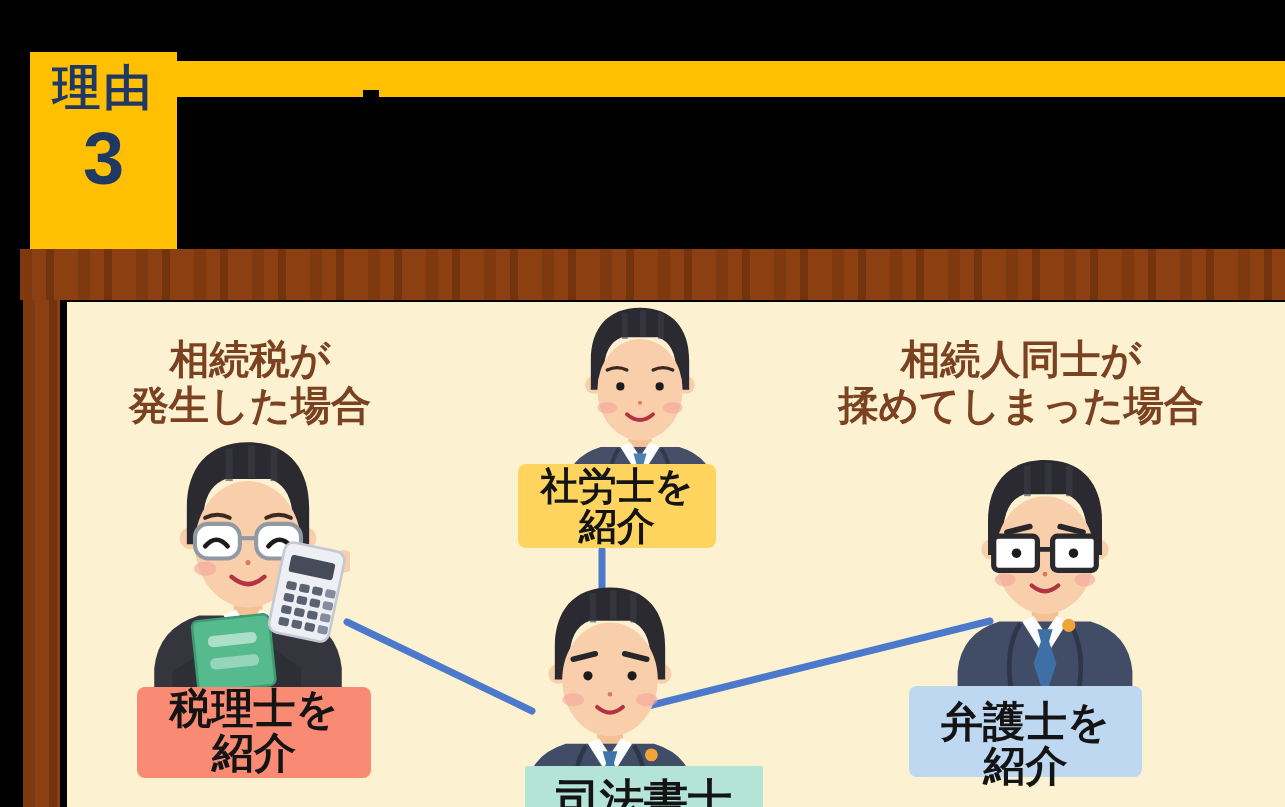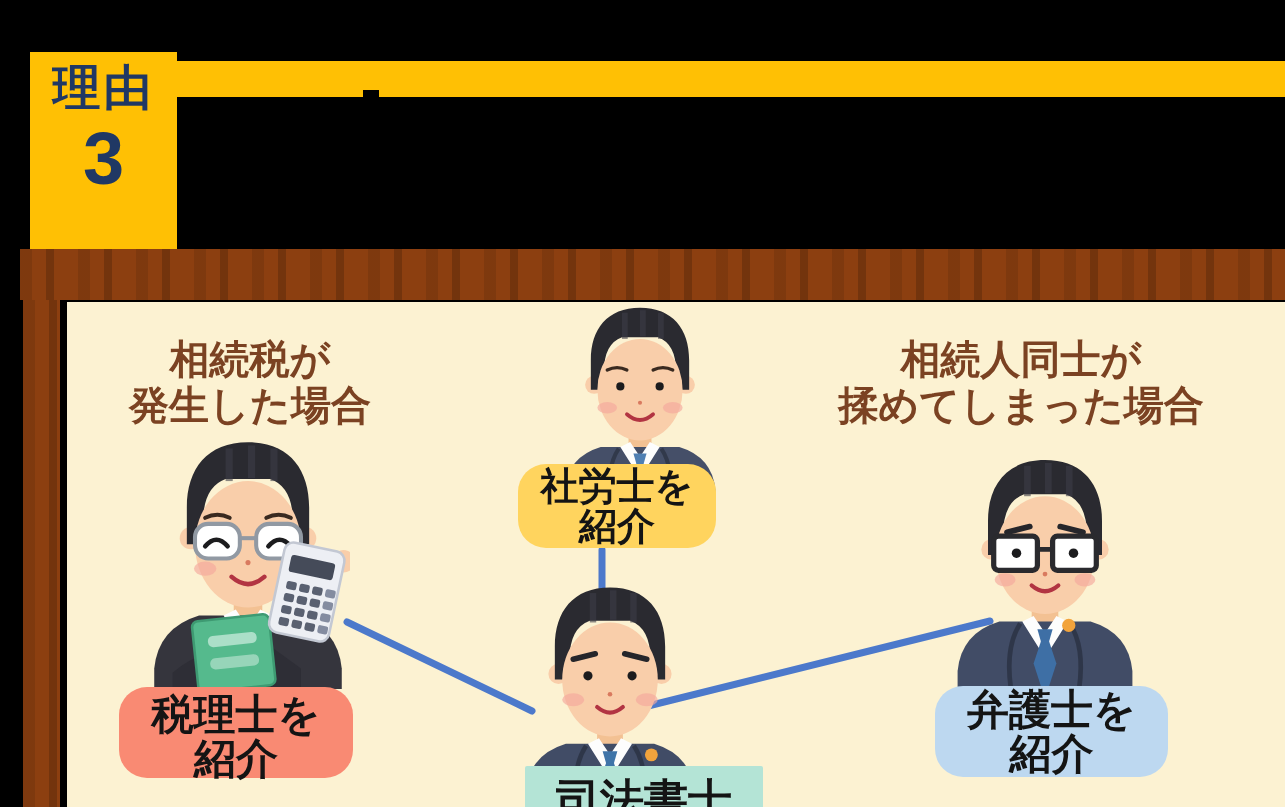--- a/index.html
+++ b/index.html
@@ -23,24 +23,24 @@
       rgba(0,0,0,0.18) 26px 34px, rgba(0,0,0,0) 34px 58px);}
   .band-brown{left:20px;top:205px;width:1265px;height:51px;}
   .col-brown{left:23px;top:256px;width:37px;height:551px;}
   
   .panel{left:67px;top:258px;width:1218px;height:549px;background:#FCF2D2;}
   
   .caption{font-weight:bold;color:#7B4222;text-align:center;font-size:40px;line-height:46px;}
   .caption-left{left:100px;top:292px;width:300px;}
   .caption-right{left:826px;top:292px;width:390px;}
   
-  .label-box{border-radius:28px;text-align:center;font-weight:bold;color:#141414;}
+  .label-box{border-radius:8px;text-align:center;font-weight:bold;color:#141414;}
   .box-sharoushi{left:518px;top:420px;width:198px;height:84px;background:#FFD45E;font-size:38px;line-height:40px;padding-top:2px;box-sizing:border-box;}
-  .box-zeirishi{left:119px;top:643px;width:234px;height:91px;background:#F98A73;font-size:42px;line-height:44px;padding-top:6px;box-sizing:border-box;}
-  .box-bengoshi{left:935px;top:642px;width:233px;height:91px;background:#BDD8F0;font-size:42px;line-height:44px;padding-top:2px;box-sizing:border-box;}
+  .box-zeirishi{left:137px;top:643px;width:234px;height:91px;background:#F98A73;font-size:42px;line-height:44px;padding-top:0;box-sizing:border-box;}
+  .box-bengoshi{left:909px;top:642px;width:233px;height:91px;background:#BDD8F0;font-size:42px;line-height:44px;padding-top:14px;box-sizing:border-box;}
   .box-shihoshoshi{left:525px;top:722px;width:238px;height:68px;background:#B4E4D6;font-size:44px;line-height:68px;border-radius:2px;}
   .clip{overflow:hidden;}
 </style>
 </head>
 <body>
 
 <div id="canvas">
 
   <div class="abs band-yellow"></div>
 

